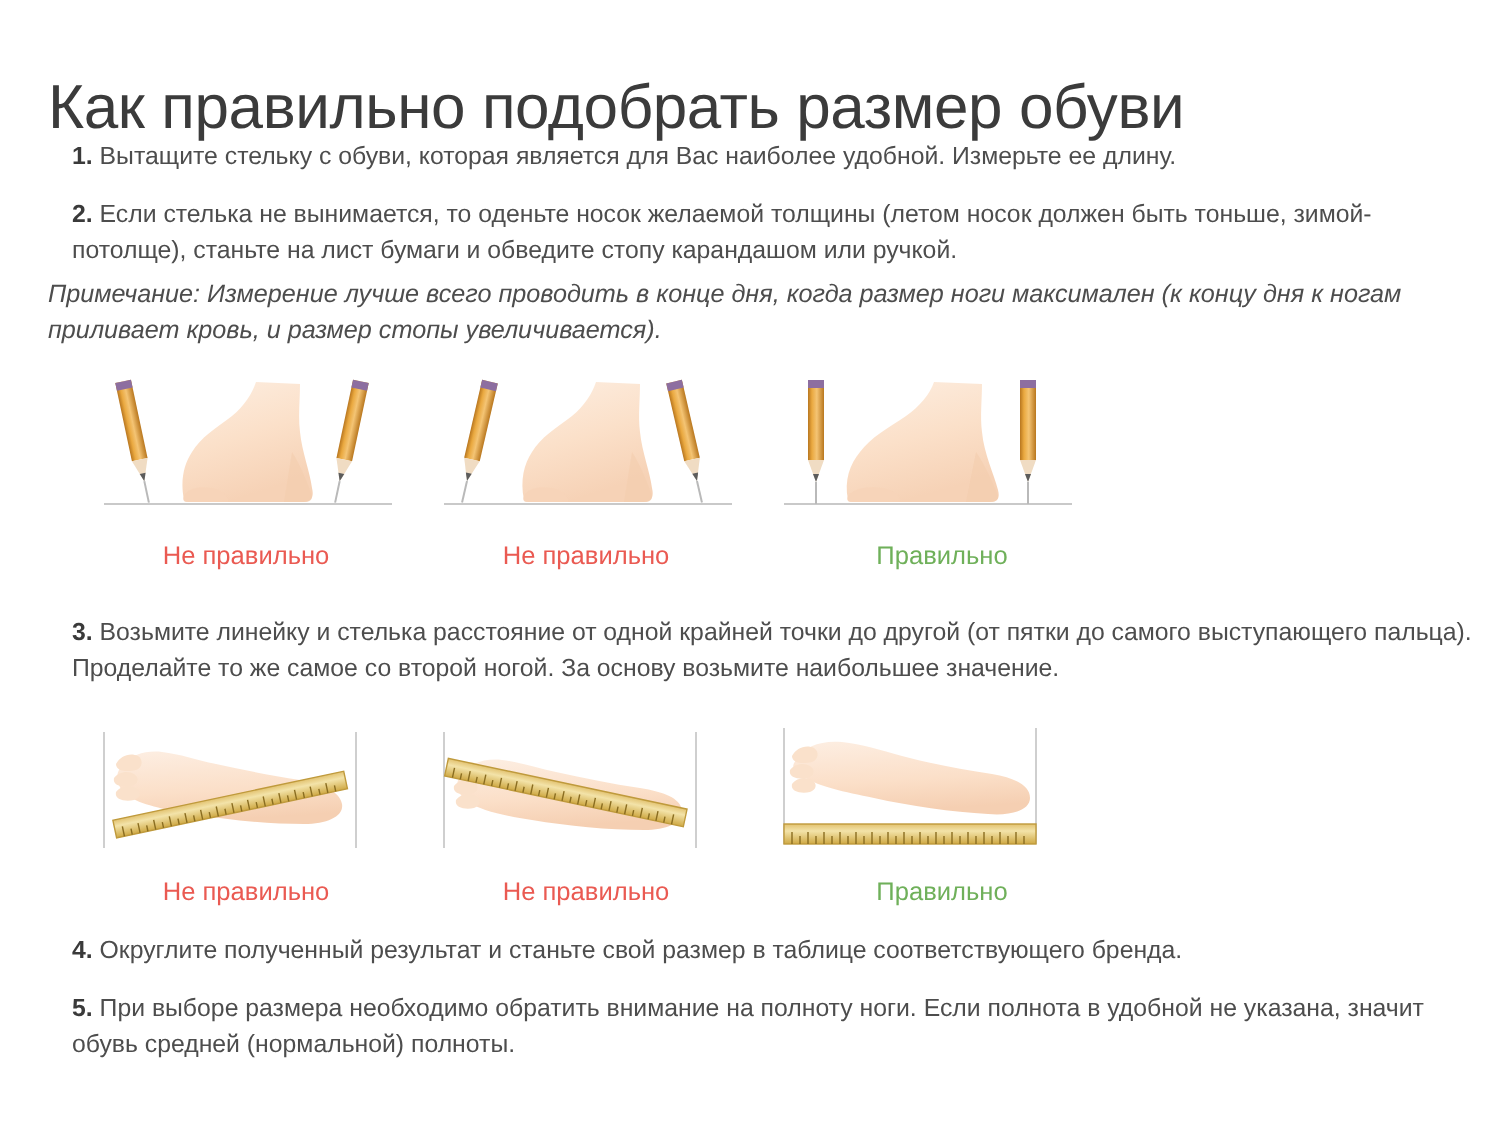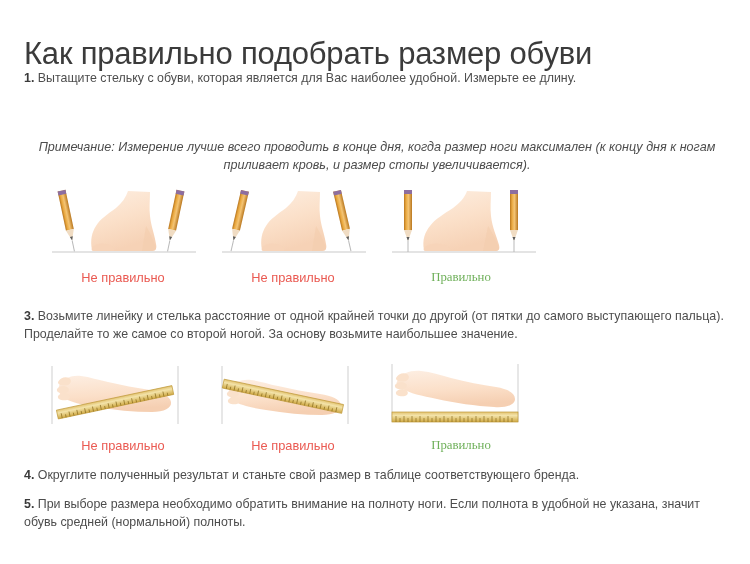--- a/index.html
+++ b/index.html
@@ -32,40 +32,39 @@
     font-weight: 400;
     letter-spacing: -0.2px;
     color: #3b3b3b;
     line-height: 1.12;
     white-space: nowrap;
   }
 
   
   .para {
     position: absolute;
-    left: 24px;
+    left: 36px;
     width: 706px;
     font-size: 12.4px;
     line-height: 1.42;
     color: #4d4d4d;
     text-align: left;
   }
   .para b, .para .num {
     font-weight: bold;
     color: #3a3a3a;
   }
   .note {
     position: absolute;
     left: 24px;
     width: 706px;
     font-size: 12.6px;
     line-height: 1.42;
     font-style: italic;
     color: #4d4d4d;
-    text-align: center;
   }
 
   .p1 { top: 70px; }
   .p2 { top: 99px; }
   .note1 { top: 139px; }
   .p3 { top: 308px; }
   .p4 { top: 467px; }
   .p5 { top: 496px; }
 
   
@@ -98,38 +97,41 @@
   .cap-feet   { top: 270px; }
   .cap-ruler  { top: 438px; }
   .cap {
     position: absolute;
     top: 0;
     text-align: center;
     white-space: nowrap;
   }
   .cap-a { left: 38px;  width: 170px; }
   .cap-b { left: 208px; width: 170px; }
-  .cap-c { left: 376px; width: 170px; font-family: Liberation Serif, serif; }
+  .cap-c { left: 386px; width: 170px; }
 
   .cap.wrong { color: #ea5a52; }
   .cap.right { color: #6fb05a; }
 
   svg { display: block; }
 </style>
 </head>
 <body>
 
 <div class="page">
 
   <h1 class="title">Как правильно подобрать размер обуви</h1>
 
   <div class="para p1">
     <span class="num">1.</span><span> Вытащите стельку с обуви, которая является для Вас наиболее удобной. Измерьте ее длину.</span>
   </div>
 
+  <div class="para p2">
+    <span class="num">2.</span><span> Если стелька не вынимается, то оденьте носок желаемой толщины (летом носок должен быть тоньше, зимой-потолще), станьте на лист бумаги и обведите стопу карандашом или ручкой.</span>
+  </div>
 
   <div class="note note1">Примечание: Измерение лучше всего проводить в конце дня, когда размер ноги максимален (к концу дня к ногам приливает кровь, и размер стопы увеличивается).</div>
 
   <div class="row row-feet">
 
     <div class="cell cell-a">
       <svg width="170" height="78" viewBox="0 0 170 78" aria-hidden="true">
         <defs>
           <linearGradient id="skinA" x1="0" y1="0" x2="0.35" y2="1">
             <stop offset="0%" stop-color="#fdeee1"></stop>

